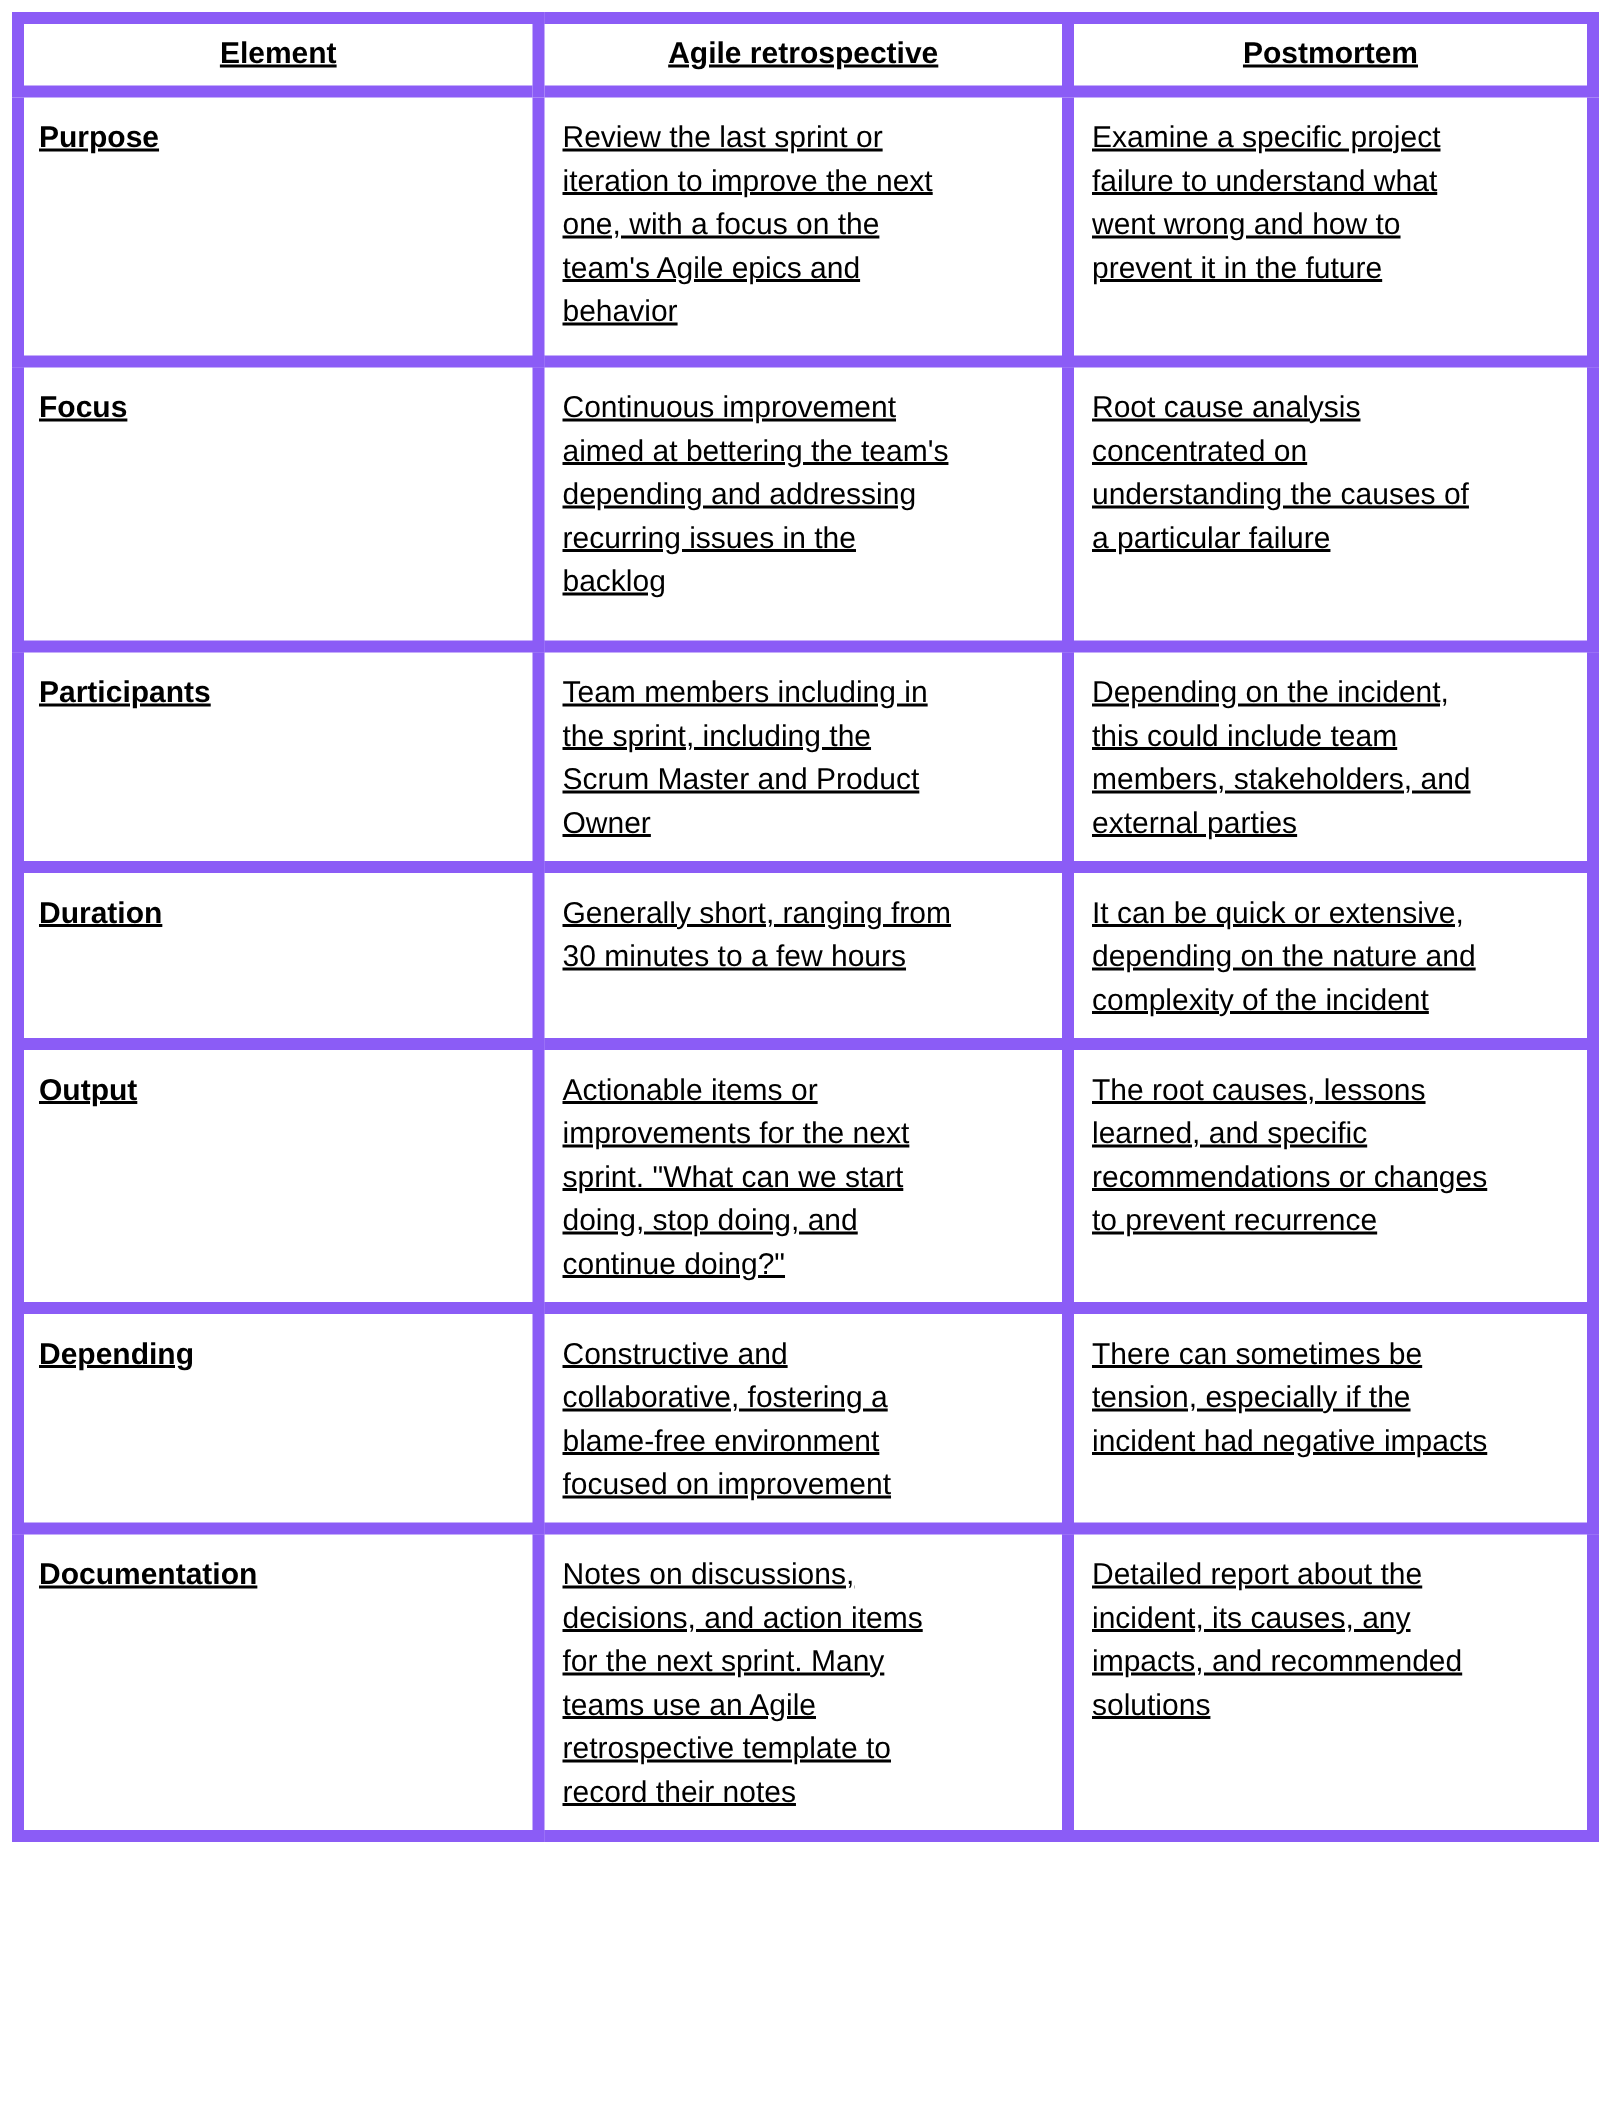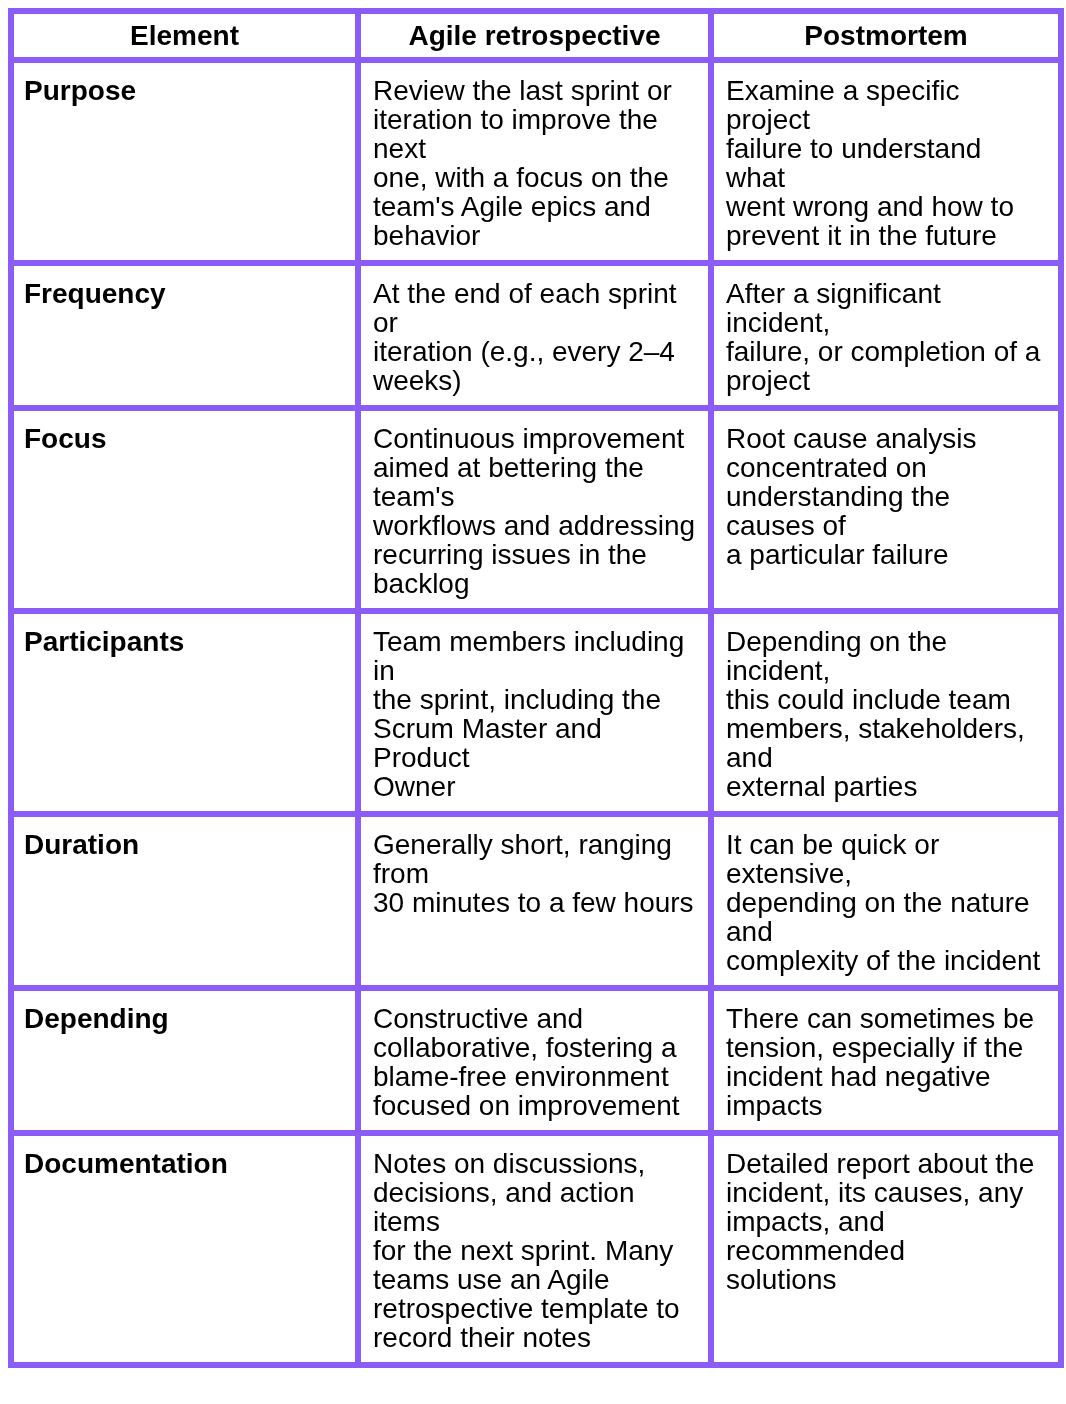--- a/index.html
+++ b/index.html
@@ -19,26 +19,27 @@
     border-collapse: collapse;
     table-layout: fixed;
     width: 1050px;
     background: #ffffff;
     border: 3px solid #000000;
   }
   col.c1 { width: 347px; }
   col.c2 { width: 353px; }
   col.c3 { width: 350px; }
   th, td {
-    border: 6px solid #8b5cf6;
-    font-size: 28px;
+    border: 8px solid #8b5cf6;
+    font-size: 20px;
     line-height: 29px;
     vertical-align: top;
     box-sizing: border-box;
     overflow: hidden;
+    text-decoration: underline;
   }
   thead th {
     border-bottom: 3px solid #000000;
     height: 49px;
     text-align: center;
     vertical-align: middle;
     font-weight: bold;
     padding: 2px 6px;
   }
   td {
@@ -83,34 +84,25 @@
       <td>Review the last sprint or
 iteration to improve the next
 one, with a focus on the
 team's Agile epics and
 behavior</td>
       <td>Examine a specific project
 failure to understand what
 went wrong and how to
 prevent it in the future</td>
     </tr>
-    <tr class="r1">
-      <td class="rowlabel">Frequency</td>
-      <td>At the end of each sprint or
-iteration (e.g., every 2–4
-weeks)</td>
-      <td>After a significant incident,
-failure, or completion of a
-project</td>
-    </tr>
     <tr class="r2">
       <td class="rowlabel">Focus</td>
       <td>Continuous improvement
 aimed at bettering the team's
-workflows and addressing
+depending and addressing
 recurring issues in the
 backlog</td>
       <td>Root cause analysis
 concentrated on
 understanding the causes of
 a particular failure</td>
     </tr>
     <tr class="r4">
       <td class="rowlabel">Participants</td>
       <td>Team members including in
@@ -122,20 +114,32 @@
 members, stakeholders, and
 external parties</td>
     </tr>
     <tr class="r5">
       <td class="rowlabel">Duration</td>
       <td>Generally short, ranging from
 30 minutes to a few hours</td>
       <td>It can be quick or extensive,
 depending on the nature and
 complexity of the incident</td>
+    </tr>
+    <tr class="r6">
+      <td class="rowlabel">Output</td>
+      <td>Actionable items or
+improvements for the next
+sprint. "What can we start
+doing, stop doing, and
+continue doing?"</td>
+      <td>The root causes, lessons
+learned, and specific
+recommendations or changes
+to prevent recurrence</td>
     </tr>
     <tr class="r7">
       <td class="rowlabel">Depending</td>
       <td>Constructive and
 collaborative, fostering a
 blame-free environment
 focused on improvement</td>
       <td>There can sometimes be
 tension, especially if the
 incident had negative impacts</td>

